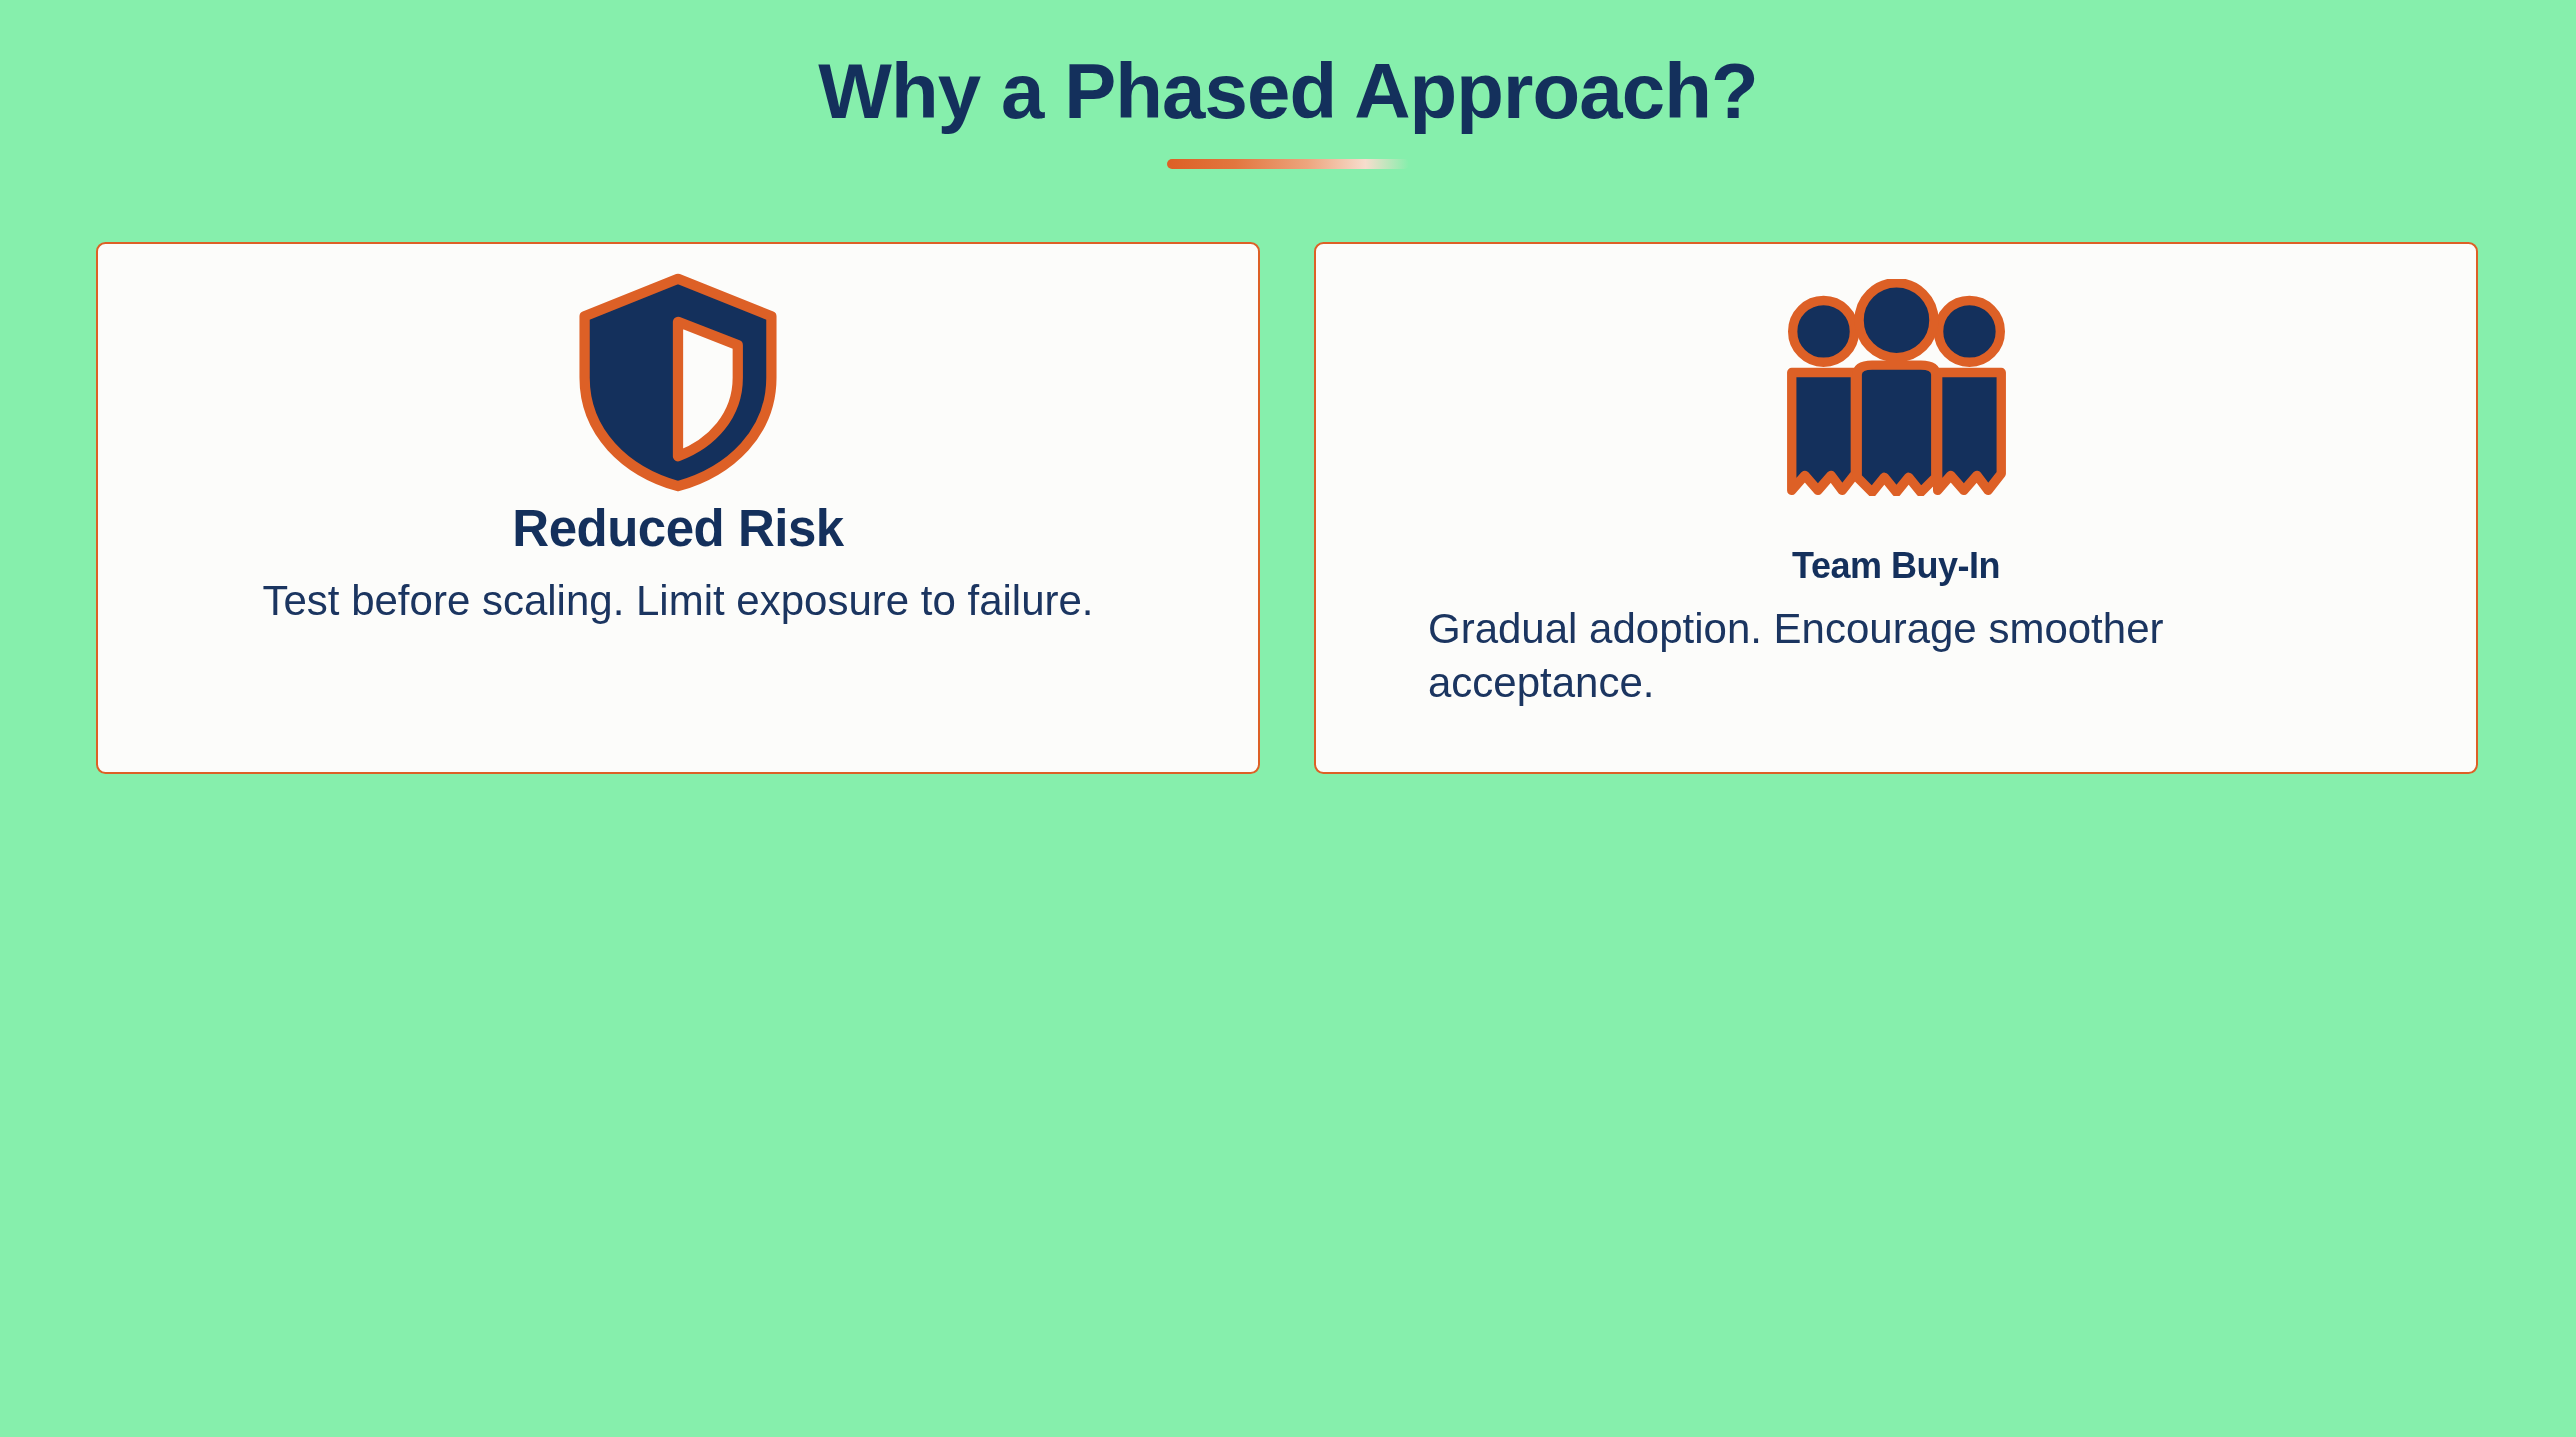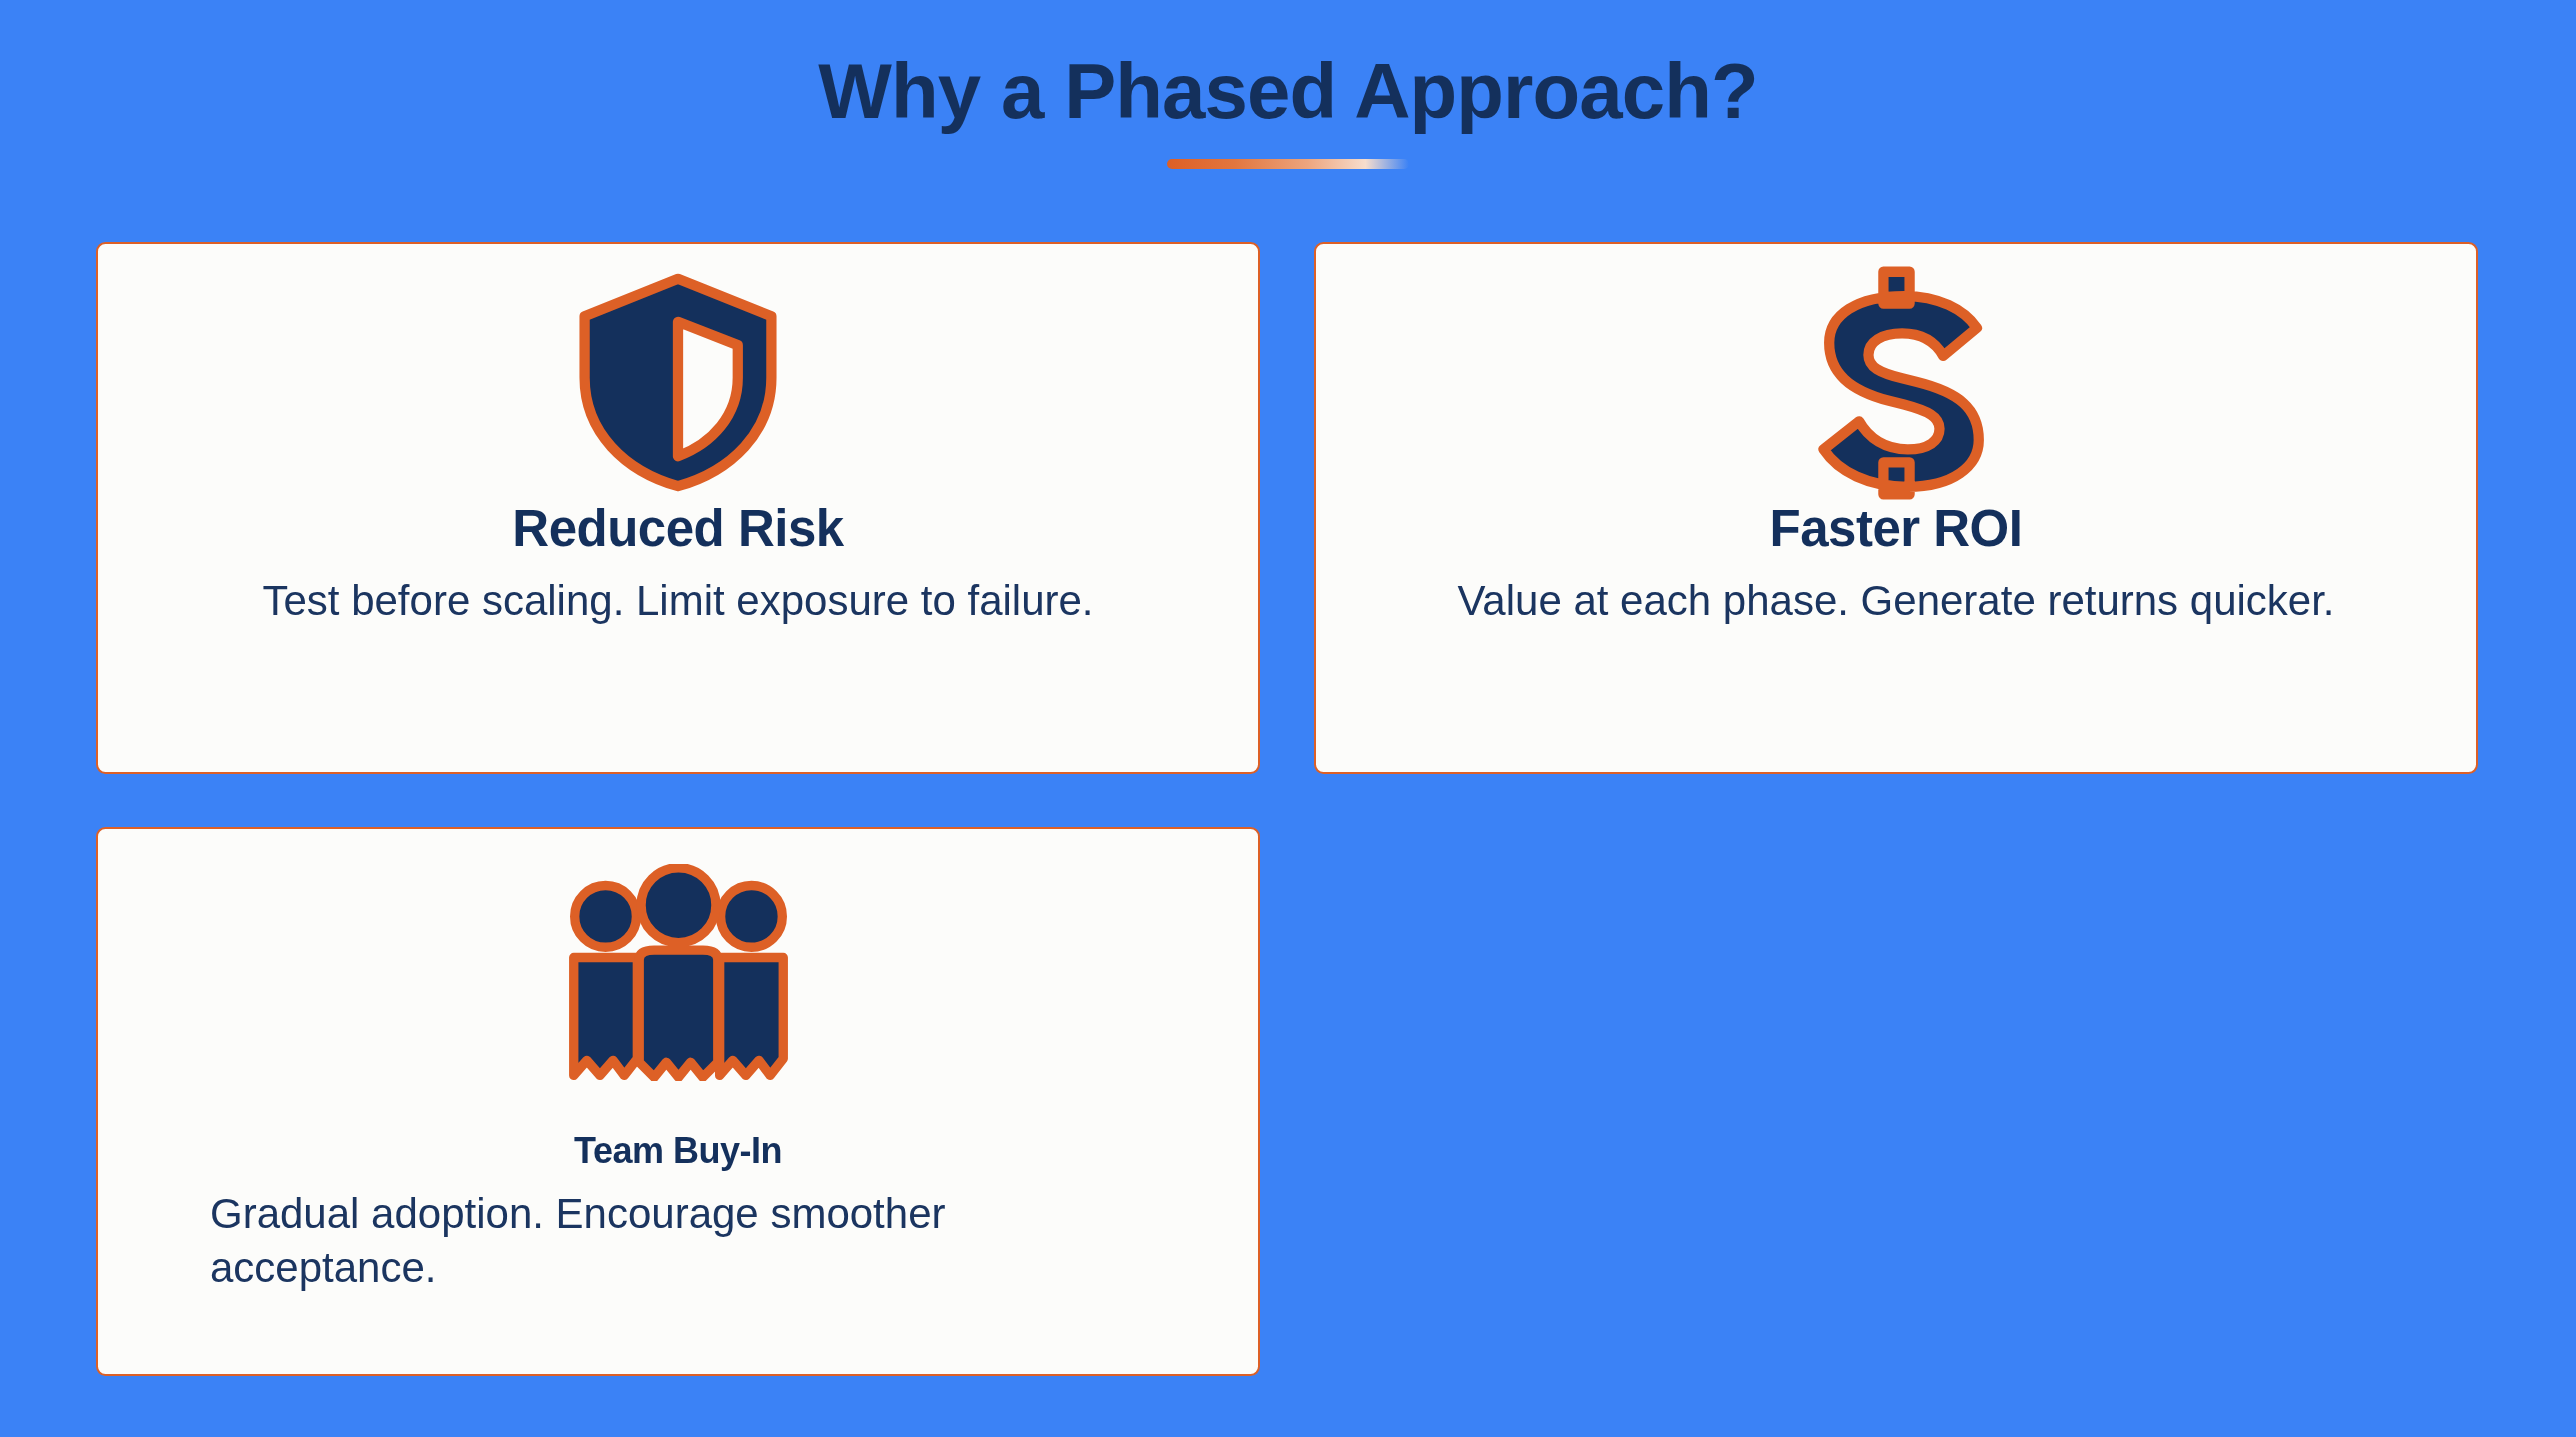--- a/index.html
+++ b/index.html
@@ -10,21 +10,21 @@
     width: 2576px;
     height: 1438px;
     background: #fcfcfa;
     font-family: "Liberation Sans", sans-serif;
     overflow: hidden;
   }
   .slide {
     position: relative;
     width: 2576px;
     height: 1438px;
-    background: #3b82f6;
+    background: #86efac;
     box-sizing: border-box;
     padding-left: 40px;
   }
 
   
   .header {
     position: absolute;
     top: 51px;
     left: 0;
     width: 2576px;
@@ -118,47 +118,20 @@
       <div class="card-icon">
         <svg width="198" height="219" viewBox="0 0 212 234" aria-hidden="true">
           <path d="M106 6 L206 46 L206 112 C206 170 163 212 106 228 C49 212 6 170 6 112 L6 46 Z" fill="#14305c" stroke="#dd6026" stroke-width="11" stroke-linejoin="round"></path>
           <path d="M106 52 L170 77 L170 112 C170 152 143 182 106 196 Z" fill="#fcfcfa" stroke="#dd6026" stroke-width="11" stroke-linejoin="round"></path>
         </svg>
       </div>
       <h2 class="card-title">Reduced Risk</h2>
       <p class="card-desc">Test before scaling. Limit exposure to failure.</p>
     </div>
 
-    <div class="card">
-      <div class="card-icon">
-        <svg width="187" height="234" viewBox="0 0 200 250" aria-hidden="true">
-          <path d="M86 6 L114 6 L114 40 L86 40 Z
-                   M86 210 L114 210 L114 244 L86 244 Z
-                   M108 32
-                   C145 32 172 46 186 66
-                   L150 96
-                   C142 82 128 72 106 72
-                   C84 72 70 81 70 95
-                   C70 108 82 114 106 120
-                   L122 124
-                   C166 135 188 152 188 186
-                   C188 214 160 236 112 236
-                   C70 236 38 220 22 196
-                   L60 166
-                   C70 184 88 196 112 196
-                   C134 196 146 187 146 174
-                   C146 161 134 155 108 148
-                   L92 144
-                   C50 133 28 114 28 82
-                   C28 52 58 32 108 32 Z" fill="#14305c" stroke="#dd6026" stroke-width="11" stroke-linejoin="round"></path>
-        </svg>
-      </div>
-      <h2 class="card-title">Faster ROI</h2>
-      <p class="card-desc">Value at each phase. Generate returns quicker.</p>
-    </div>
 
     <div class="card row2">
       <div class="card-icon">
         <svg width="251" height="217" viewBox="0 0 268 232" aria-hidden="true">
           <g fill="#14305c" stroke="#dd6026" stroke-width="10" stroke-linejoin="round">
 
             <circle cx="56" cy="56" r="33"></circle>
             <path d="M22 100 L90 100 L90 208 L76 226 L64 210 L50 226 L36 210 L22 226 Z"></path>
 
             <circle cx="212" cy="56" r="33"></circle>

